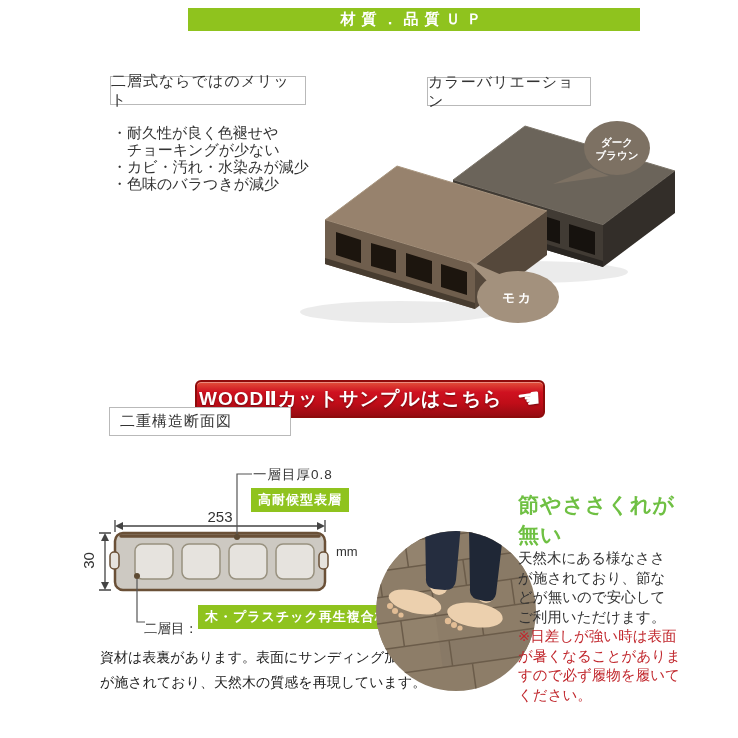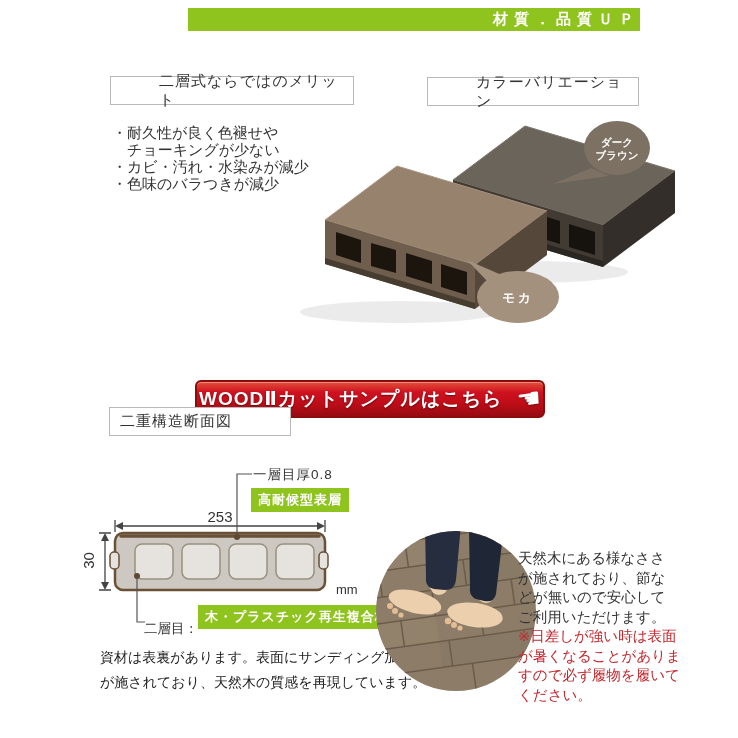--- a/index.html
+++ b/index.html
@@ -3,24 +3,24 @@
 <meta charset="utf-8">
 <style>
   html,body{margin:0;padding:0;background:#fff;}
   #stage{position:relative;width:738px;height:738px;background:#fff;overflow:hidden;
          font-family:"Liberation Sans","DejaVu Sans",sans-serif;color:#333;}
   .abs{position:absolute;}
   .pre{white-space:pre-line;}
   
   .top-banner{left:188px;top:8px;width:452px;height:23px;background:#8fc31e;color:#fff;
               font-size:15px;font-weight:bold;letter-spacing:6px;display:flex;
-              align-items:center;justify-content:flex-end;}
+              align-items:center;justify-content:center;}
   
   .box-label{border:1px solid #b9b9b9;background:#fff;color:#333;font-size:15px;
-             display:flex;align-items:center;justify-content:flex-end;letter-spacing:1px;padding-left:48px;}
+             display:flex;align-items:center;justify-content:flex-end;letter-spacing:1px;}
   .merit-box{left:110px;top:76px;width:194px;height:27px;}
   .colorvar-box{left:427px;top:77px;width:162px;height:27px;}
   .section-box{left:109px;top:407px;width:170px;height:27px;justify-content:flex-start;padding-left:10px;}
   
   .merit-lines{left:112px;top:124px;width:240px;font-size:15px;line-height:17px;color:#333;}
   
   .cut-btn{left:195px;top:342px;width:350px;height:38px;border-radius:6px;
            border:2px solid #8e0b0b;box-sizing:border-box;cursor:pointer;
            background:linear-gradient(180deg,#e2503a 0%,#cf1120 30%,#c00d18 62%,#970b12 100%);
            display:flex;align-items:center;justify-content:center;gap:14px;
@@ -30,21 +30,21 @@
   .cut-btn .hand{color:#fff;font-size:27px;line-height:1;transform:rotate(-8deg);
                  text-shadow:0 1px 2px rgba(0,0,0,.4);}
   
   .layer1-note{left:253px;top:466px;font-size:13.5px;color:#333;letter-spacing:1px;}
   .green-tag{background:#8fc31e;color:#fff;font-weight:bold;font-size:13px;
              padding:3px 7px;letter-spacing:1px;}
   .surface-tag{left:251px;top:488px;}
   .dim-145{left:190px;top:508px;width:60px;text-align:center;font-size:15px;color:#333;}
   .dim-30{left:72px;top:552px;width:32px;text-align:center;font-size:15px;color:#333;
           transform:rotate(-90deg);}
-  .unit-mm{left:336px;top:544px;font-size:13px;color:#333;margin-top:38px;}
+  .unit-mm{left:336px;top:544px;font-size:13px;color:#333;}
   .layer2-label{left:144px;top:620px;font-size:13.5px;color:#333;}
   .core-tag{left:198px;top:605px;}
   .sanding-note{left:100px;top:645px;width:330px;font-size:14px;line-height:25px;color:#222;}
   
   .feature-heading{left:518px;top:490px;width:215px;font-size:21px;font-weight:bold;
                    line-height:30px;color:#6fc043;letter-spacing:1px;}
   .feature-body{left:518px;top:549px;width:218px;font-size:14.5px;line-height:19.5px;color:#333;}
   .feature-warning{left:518px;top:627px;width:218px;font-size:14.5px;line-height:19.5px;color:#c1272d;}
 </style>
 </head>
@@ -203,20 +203,22 @@
         </g>
       </g>
 
       <g>
         <path d="M50,-6 L86,-6 L81,50 Q80,60 70,60 L59,59 Q50,57 51,48 Z" fill="#252d3f"></path>
         <path d="M94,0 L128,5 L121,64 Q119,73 109,71 L101,69 Q94,66 95,58 Z" fill="#1f2736"></path>
       </g>
     </g>
   </svg>
 
+  <div class="abs feature-heading pre">節やささくれが
+無い</div>
   <div class="abs feature-body pre">天然木にある様なささ
 が施されており、節な
 どが無いので安心して
 ご利用いただけます。</div>
   <div class="abs feature-warning pre">※日差しが強い時は表面
 が暑くなることがありま
 すので必ず履物を履いて
 ください。</div>
 
 </div>

